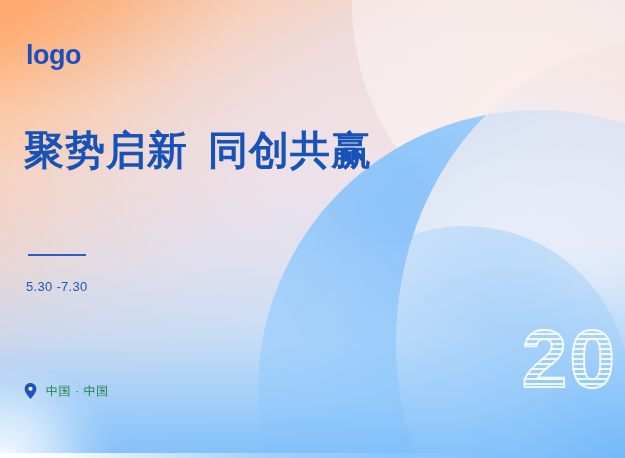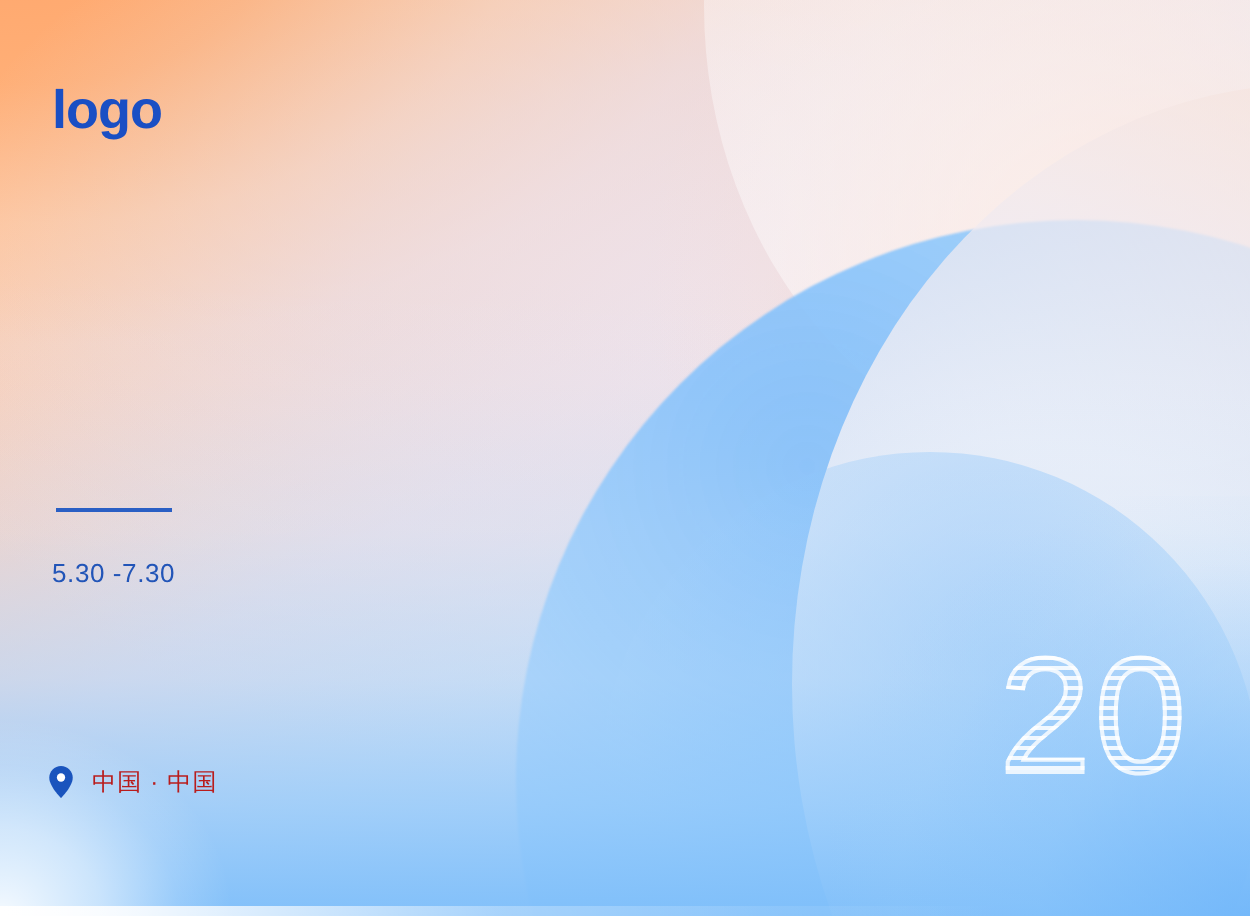--- a/index.html
+++ b/index.html
@@ -186,24 +186,24 @@
       rgba(255,255,255,0.75) 18%,
       rgba(255,255,255,0.30) 40%,
       rgba(255,255,255,0.10) 62%,
       rgba(255,255,255,0) 80%);
     pointer-events: none;
   }
 
   
   .watermark-year {
     position: absolute;
-    right: 30px;
+    right: 8px;
     bottom: 58px;
     font-size: 82px;
-    font-weight: 400;
+    font-weight: 700;
     letter-spacing: 2px;
     line-height: 1;
     color: transparent;
     -webkit-text-stroke: 2px rgba(255,255,255,0.80);
     background-image: repeating-linear-gradient(
       to bottom,
       rgba(255,255,255,0.85) 0px,
       rgba(255,255,255,0.85) 2px,
       rgba(255,255,255,0) 2px,
       rgba(255,255,255,0) 5px);
@@ -289,21 +289,21 @@
   }
   .location-pin {
     display: inline-flex;
     width: 13px;
     height: 16px;
     flex: 0 0 auto;
   }
   .location-text {
     font-size: 12px;
     font-weight: 400;
-    color: #b91c1c;
+    color: #15803d;
     letter-spacing: 0.6px;
     line-height: 1;
   }
 </style>
 </head>
 <body>
 
 <div id="poster">
 
   <div class="bg-layer bg-base"></div>
@@ -320,20 +320,23 @@
   <div class="corner-blue"></div>
   <div class="corner-white"></div>
   <div class="edge-bottom"></div>
 
   <div class="watermark-year">20</div>
 
   <div class="content">
 
     <div class="logo">logo</div>
 
+    <div class="headline">
+      <span>聚势启新</span><span class="gap"></span><span>同创共赢</span>
+    </div>
 
 
     <div class="divider"></div>
 
     <div class="daterange">5.30 -7.30</div>
 
     <div class="location">
       <span class="location-pin">
         <svg viewBox="0 0 24 30" width="13" height="16" aria-hidden="true">
           <path d="M12 0C5.9 0 1 4.9 1 11c0 8.2 11 19 11 19s11-10.8 11-19c0-6.1-4.9-11-11-11z" fill="#1a54bd"></path>

